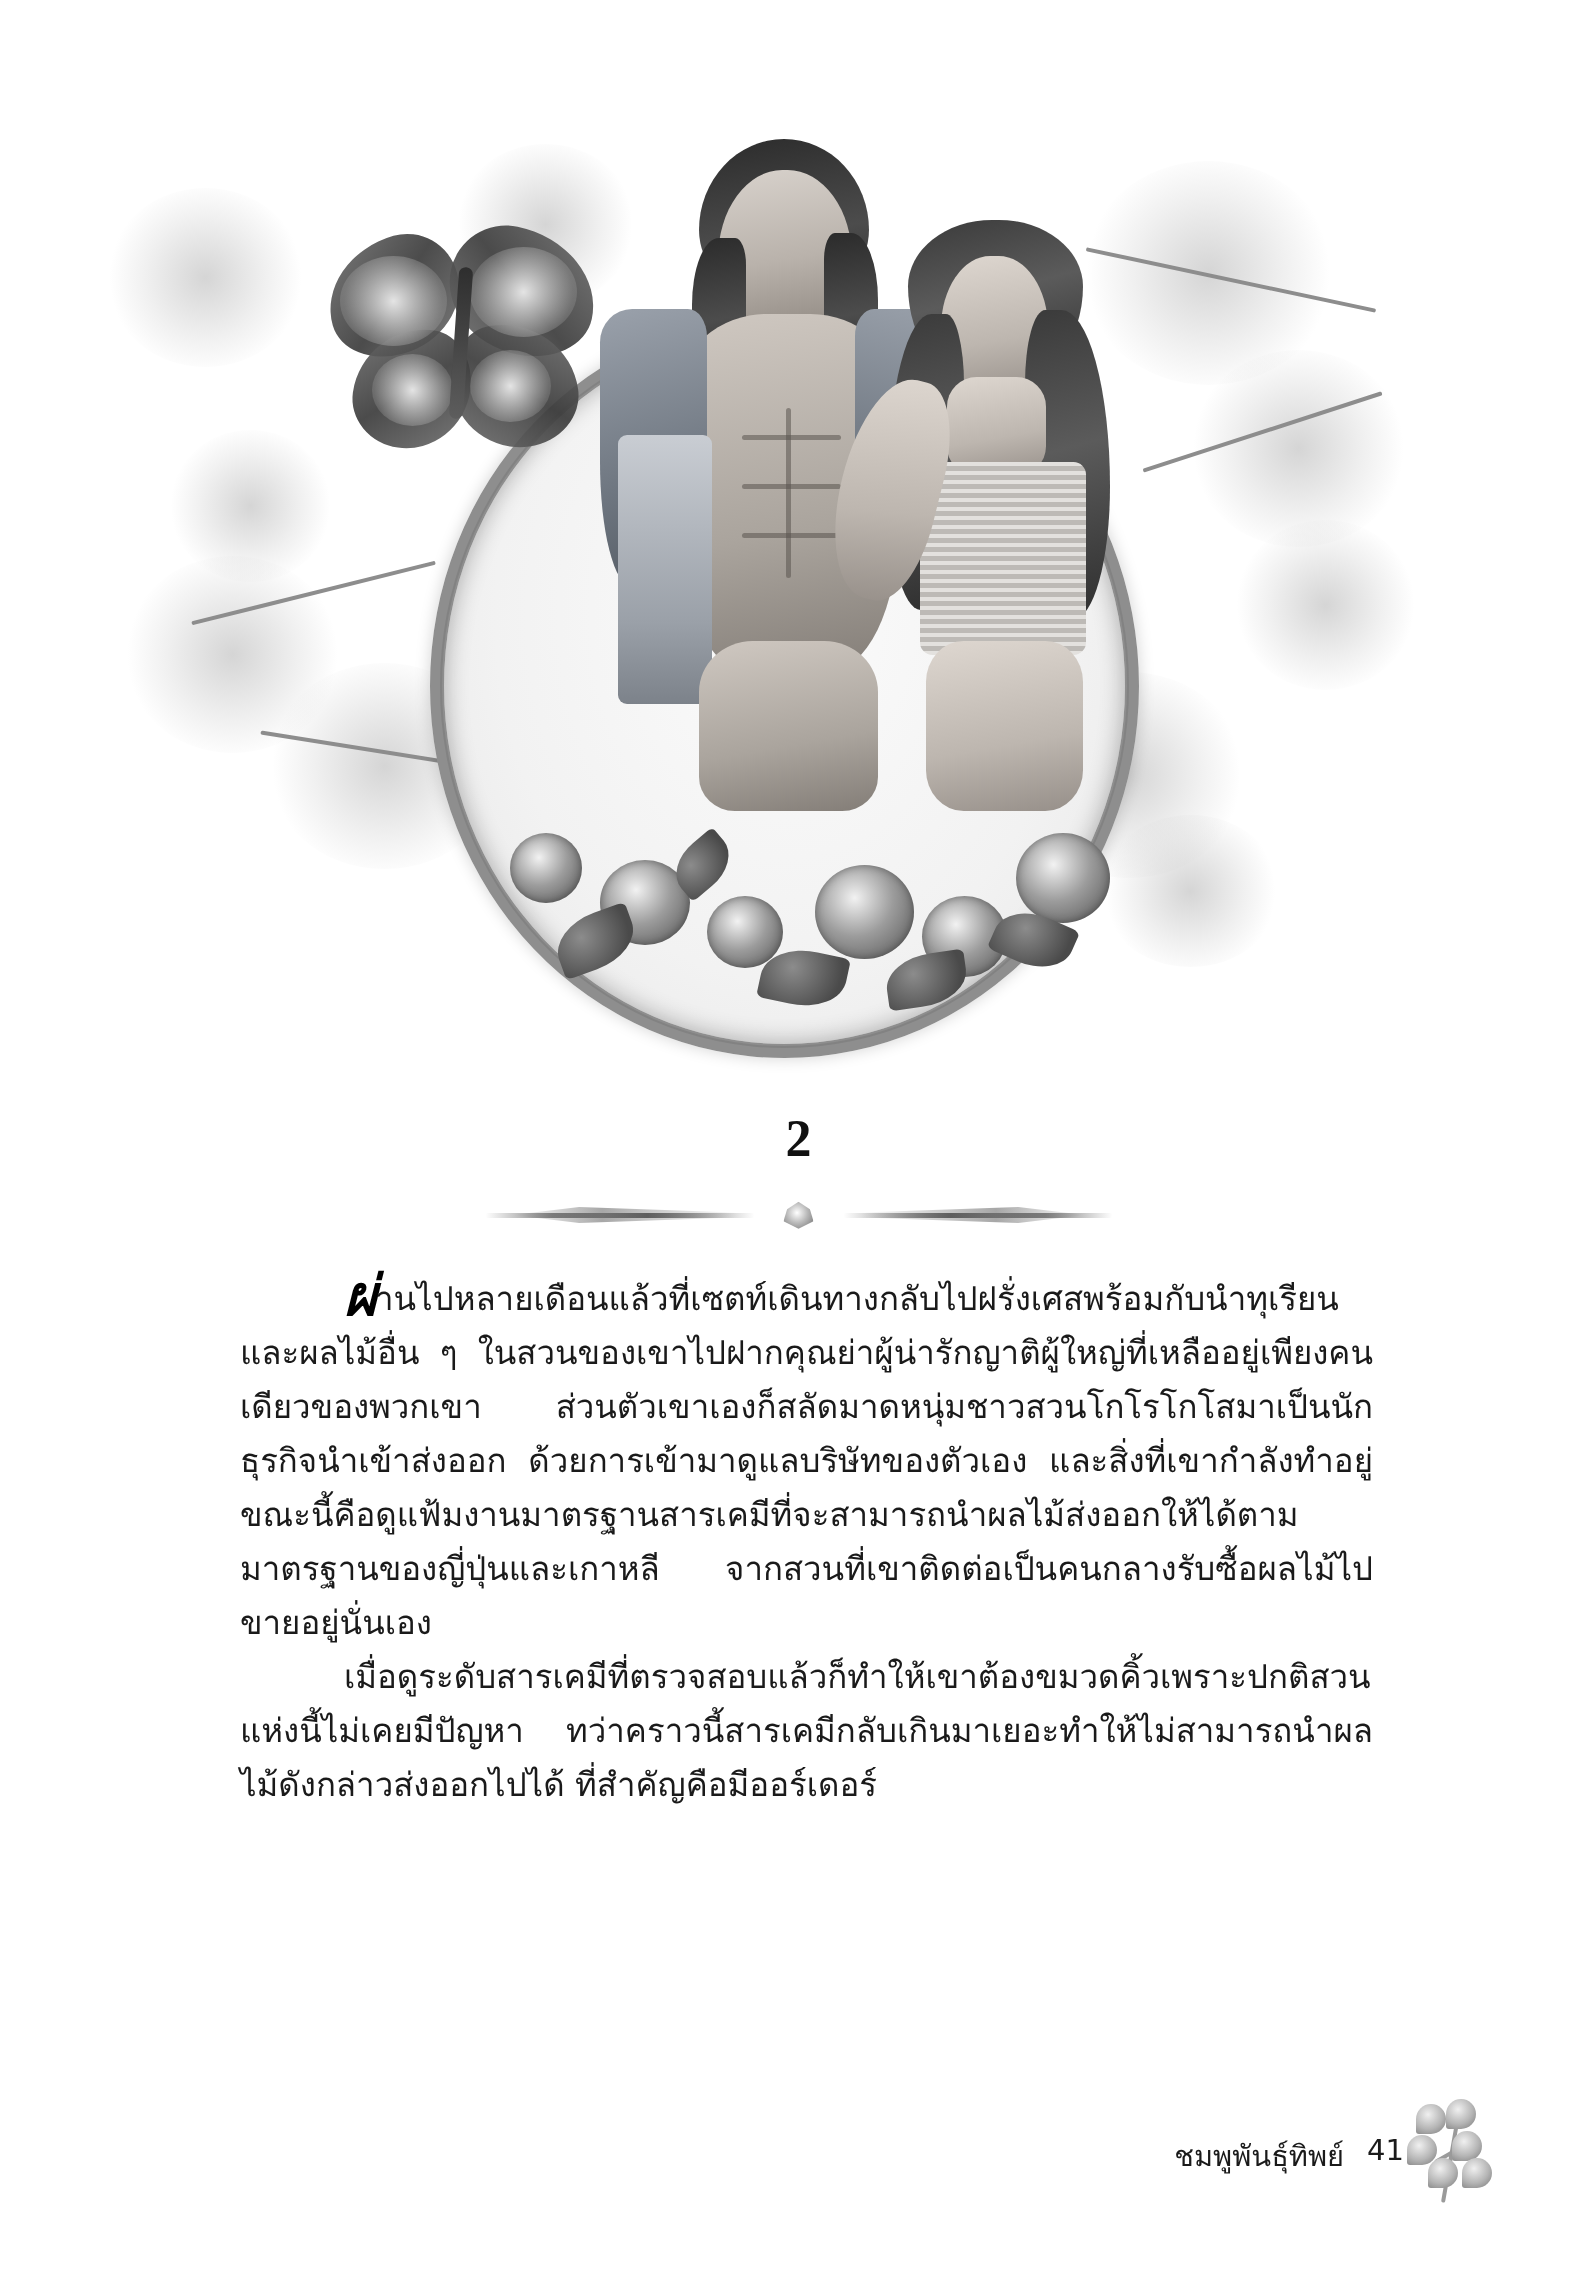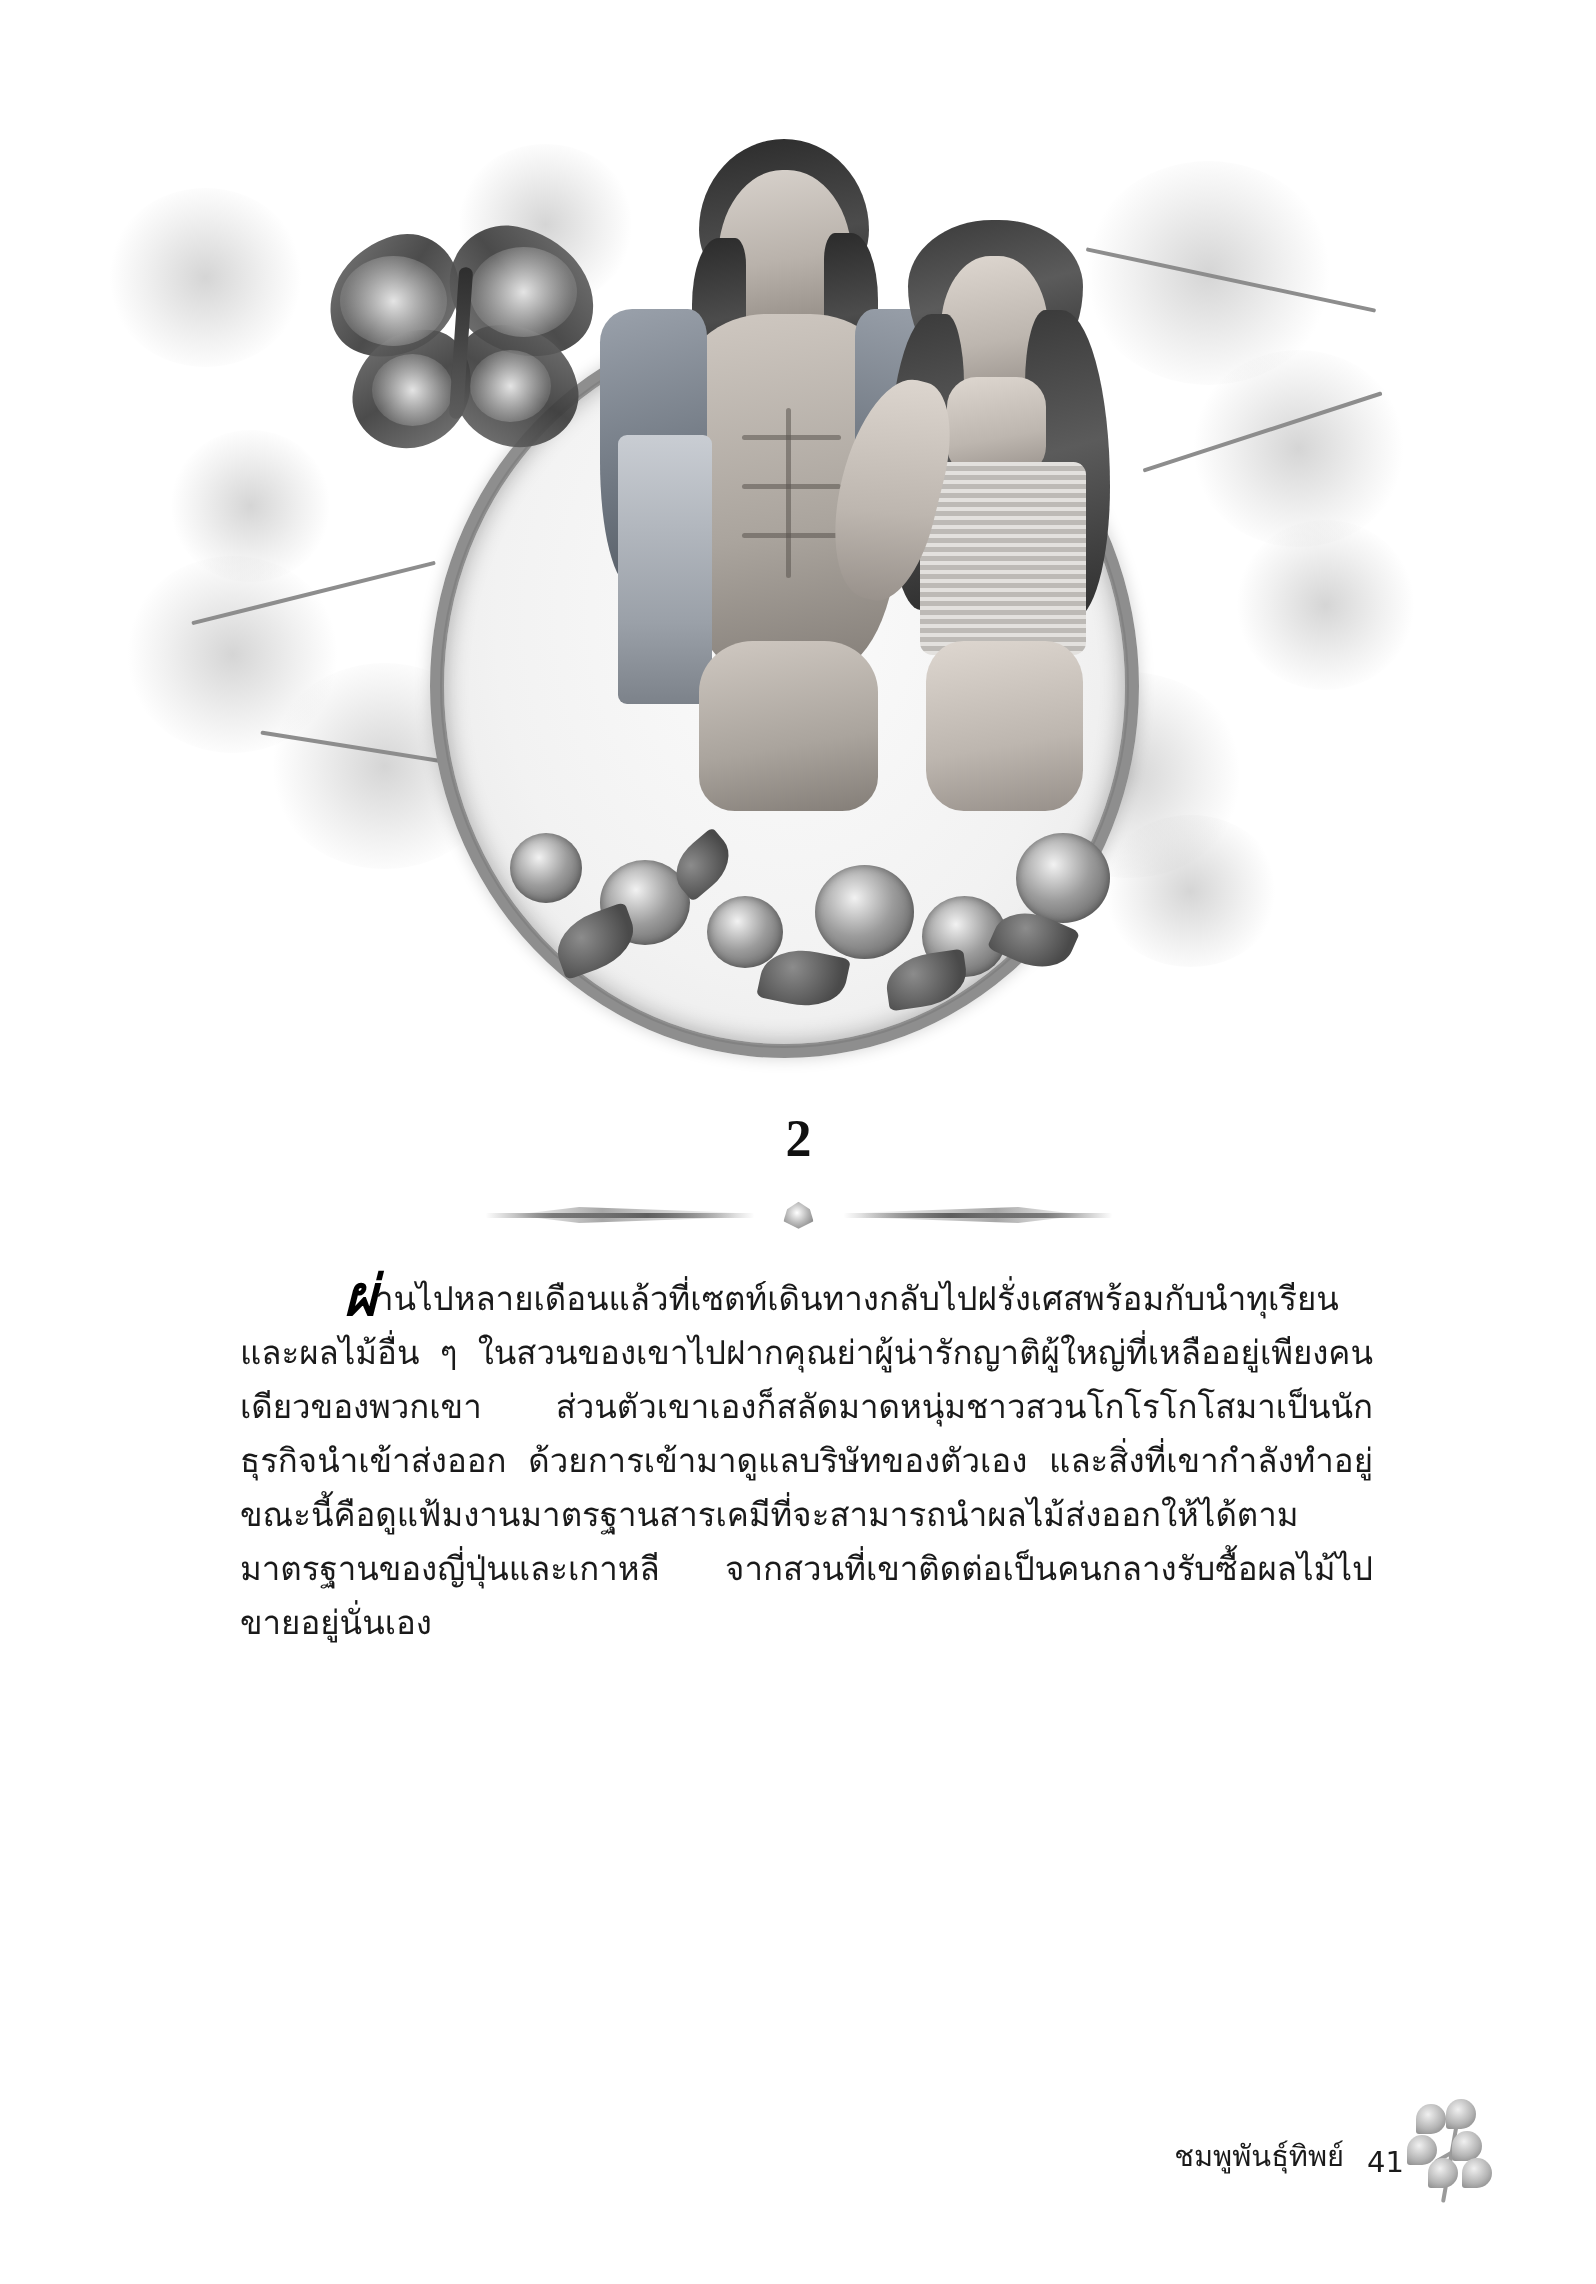--- a/index.html
+++ b/index.html
@@ -253,21 +253,21 @@
     vertical-align: -5.4px;
     letter-spacing: -1.8px;
   }
 
   
   .footer {
     position: absolute;
     right: 193px;
     bottom: 106px;
     display: flex;
-    align-items: flex-end;
+    align-items: flex-start;
     gap: 23px;
     font-family: "DejaVu Sans", sans-serif;
     font-size: 29px;
     color: #1a1a1a;
   }
   .footer-sprig {
     position: absolute;
     right: 85px;
     bottom: 70px;
     width: 116px;
@@ -369,20 +369,23 @@
     <div class="div-bar right"></div>
     <div class="div-bar2 left"></div>
     <div class="div-bar2 right"></div>
     <div class="div-gem"></div>
   </div>
 
   <div class="body-text">
     <p>
       <span class="para-indent"></span><span class="dropcap">ผ่</span><span>านไปหลายเดือนแล้วที่เซตท์เดินทางกลับไปฝรั่งเศสพร้อมกับนำทุเรียนและผลไม้อื่น ๆ ในสวนของเขาไปฝากคุณย่าผู้น่ารักญาติผู้ใหญ่ที่เหลืออยู่เพียงคนเดียวของพวกเขา ส่วนตัวเขาเองก็สลัดมาดหนุ่มชาวสวนโกโรโกโสมาเป็นนักธุรกิจนำเข้าส่งออก ด้วยการเข้ามาดูแลบริษัทของตัวเอง และสิ่งที่เขากำลังทำอยู่ขณะนี้คือดูแฟ้มงานมาตรฐานสารเคมีที่จะสามารถนำผลไม้ส่งออกให้ได้ตามมาตรฐานของญี่ปุ่นและเกาหลี จากสวนที่เขาติดต่อเป็นคนกลางรับซื้อผลไม้ไปขายอยู่นั่นเอง</span>
     </p>
+    <p>
+      <span class="para-indent"></span><span>เมื่อดูระดับสารเคมีที่ตรวจสอบแล้วก็ทำให้เขาต้องขมวดคิ้วเพราะปกติสวนแห่งนี้ไม่เคยมีปัญหา ทว่าคราวนี้สารเคมีกลับเกินมาเยอะทำให้ไม่สามารถนำผลไม้ดังกล่าวส่งออกไปได้ ที่สำคัญคือมีออร์เดอร์</span>
+    </p>
   </div>
 
   <div class="footer">
     <span>ชมพูพันธุ์ทิพย์</span>
     <span>41</span>
   </div>
 
   <div class="footer-sprig">
     <div class="sprig-stem" style="left:52px; top:23px; width:3.6px; height:81px; transform:rotate(10deg);"></div>
     <div class="sprig-stem" style="left:36px; top:50px; width:45px; height:3.6px; transform:rotate(-30deg);"></div>

